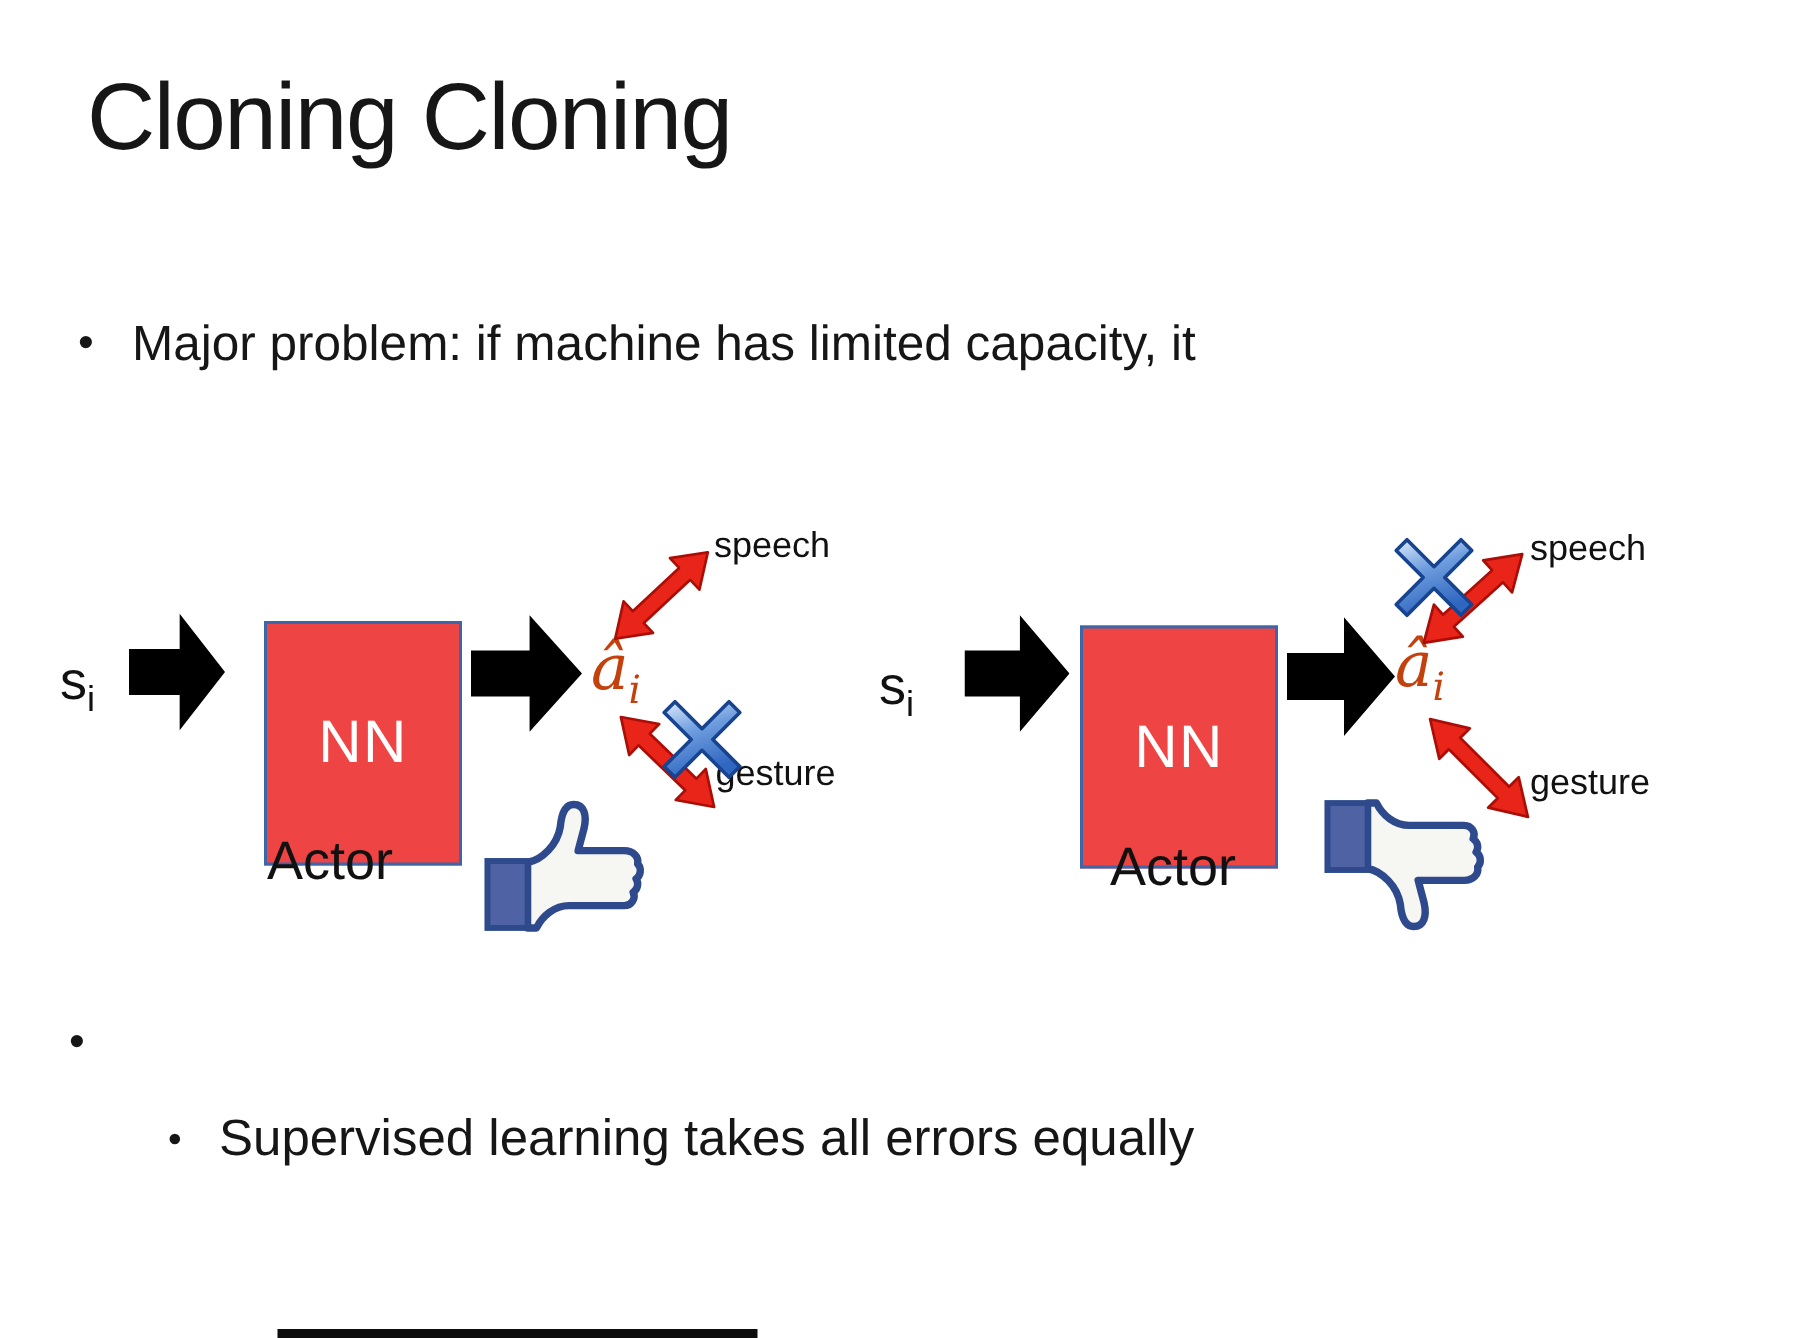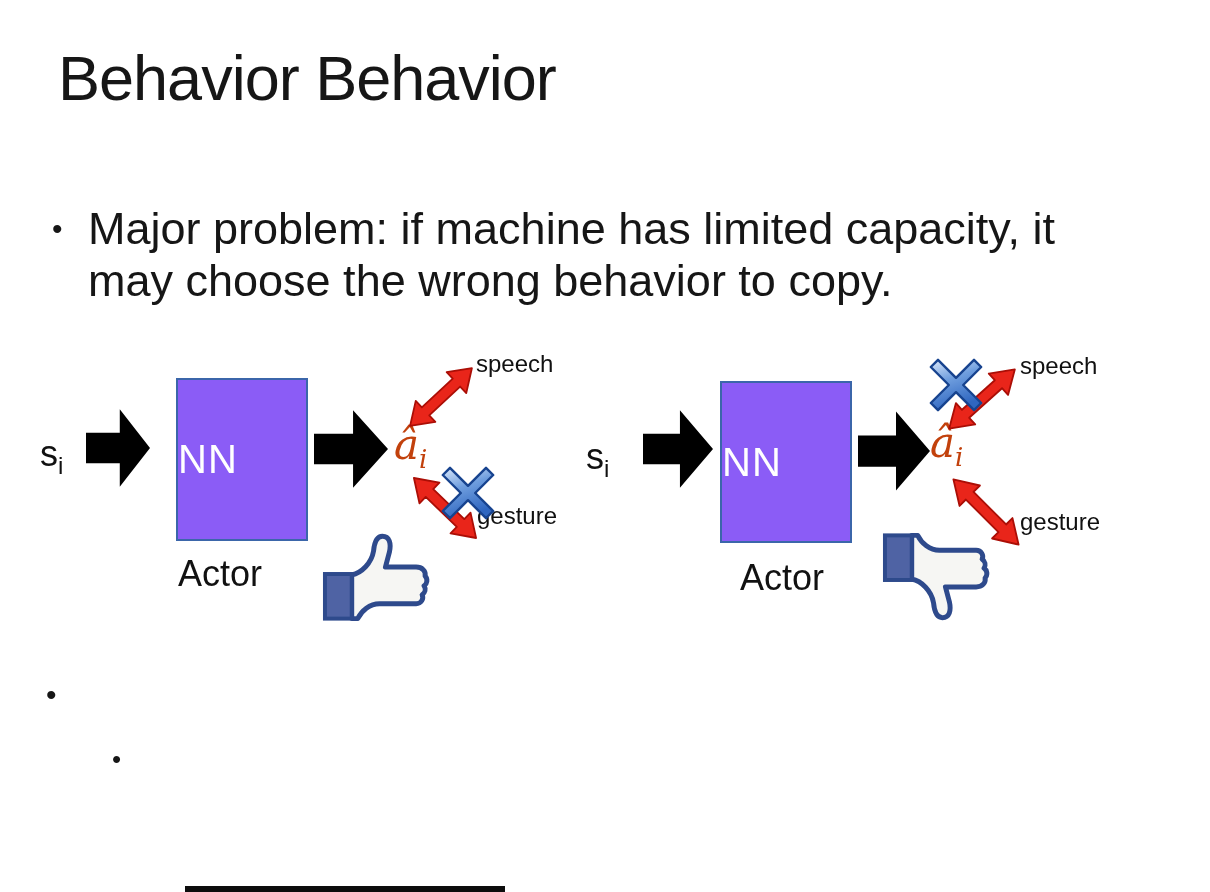--- a/index.html
+++ b/index.html
@@ -9,32 +9,32 @@
   }
   .abs { position:absolute; }
 
   .title {
     left:58px; top:42px; font-size:63px; font-weight:400; letter-spacing:-1px;
     color:#161616; white-space:nowrap;
   }
 
   .bullet-row { display:flex; align-items:flex-start; }
   .bullet-marker { font-size:30px; line-height:52px; width:36px; flex:0 0 36px; }
-  .bullet-text { font-size:45px; line-height:52px; }
+  .bullet-text { font-size:33px; line-height:52px; }
 
   .b1 { left:52px; top:203px; width:1060px; }
   .b2 { left:46px; top:669px; width:1140px; }
   .b2sub { left:112px; top:734px; width:1060px; }
   .b2sub .bullet-marker { font-size:26px; line-height:50px; width:34px; flex:0 0 34px; }
   .b2sub .bullet-text { font-size:34px; line-height:50px; }
 
   .nn-box {
-    background:#8b5cf6; border:2px solid #3b66aa; box-sizing:border-box;
-    display:flex; align-items:center; justify-content:flex-start;
-    color:#ffffff; font-size:40px; letter-spacing:1px;
+    background:#ef4444; border:2px solid #3b66aa; box-sizing:border-box;
+    display:flex; align-items:center; justify-content:center;
+    color:#ffffff; font-size:40px; letter-spacing:1px;margin-top:36px;
   }
   .nn-left  { left:176px; top:378px; width:132px; height:163px; }
   .nn-right { left:720px; top:381px; width:132px; height:162px; }
 
   .io-label { font-size:36px; color:#111; white-space:nowrap;text-align:center; }
   .io-label sub { font-size:24px; }
   .ahat {
     font-family:"DejaVu Serif", serif; font-style:italic; font-size:42px; color:#c2410c;
     white-space:nowrap;
   }
@@ -47,27 +47,26 @@
   .cross { z-index:5; }
   .thumb-down svg { transform:scaleY(-1); }
 
   .clipped-bar { left:185px; top:886px; width:320px; height:6px; background:#0d0d0d; }
 </style>
 </head>
 <body>
 
 <div class="slide">
 
-  <div class="abs title">Behavior Behavior</div>
+  <div class="abs title">Cloning Cloning</div>
 
   <div class="abs bullet-row b1">
     <span class="bullet-marker">•</span>
     <div class="bullet-text">
       <div>Major problem: if machine has limited capacity, it</div>
-      <div>may choose the wrong behavior to copy.</div>
     </div>
   </div>
 
   <div class="abs io-label" style="left:40px; top:433px;">
     <span>s</span><sub>i</sub>
   </div>
 
   <div class="abs blockarrow" style="left:86px; top:399px; width:64px; height:98px;">
     <svg viewBox="0 0 72 96" preserveAspectRatio="none">
         <path d="M0 33 H38 V10 L72 48 L38 86 V63 H0 Z" fill="#000"></path>
@@ -183,17 +182,18 @@
       <rect x="5" y="47" width="27" height="45" fill="#4f63a4" stroke="#2e4a8c" stroke-width="4"></rect>
     </svg>
   </div>
 
   <div class="abs bullet-row b2">
     <span class="bullet-marker">•</span>
   </div>
 
   <div class="abs bullet-row b2sub">
     <span class="bullet-marker">•</span>
+    <div class="bullet-text">Supervised learning takes all errors equally</div>
   </div>
 
   <div class="abs clipped-bar"></div>
 
 </div>
 
 </body></html>

